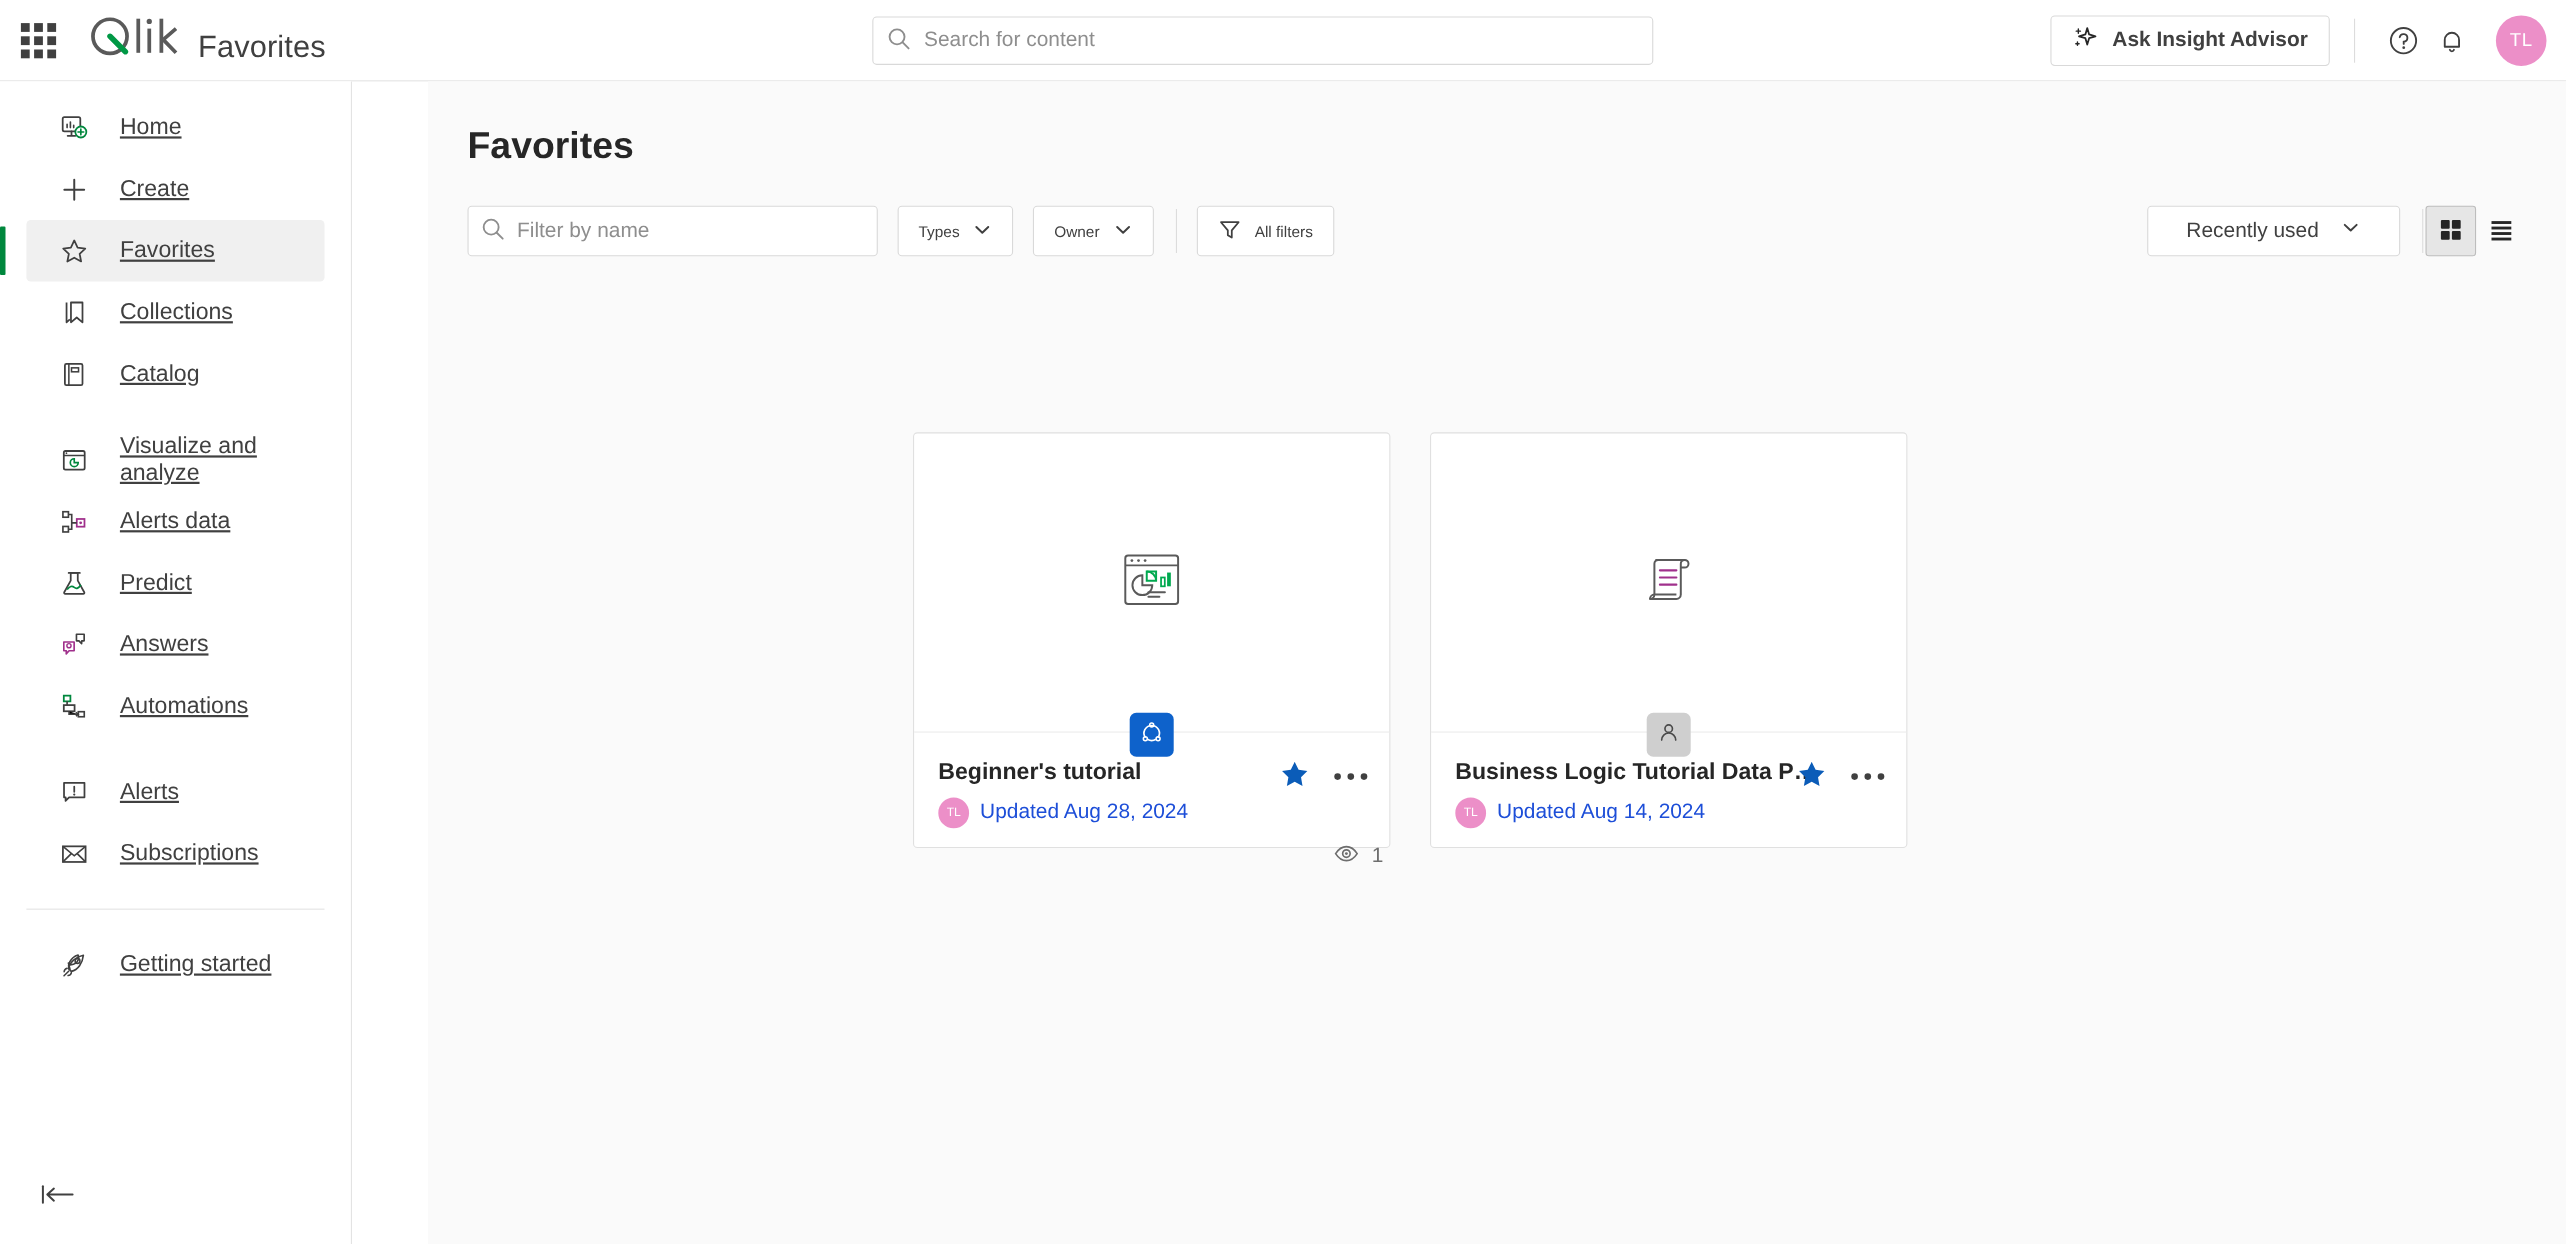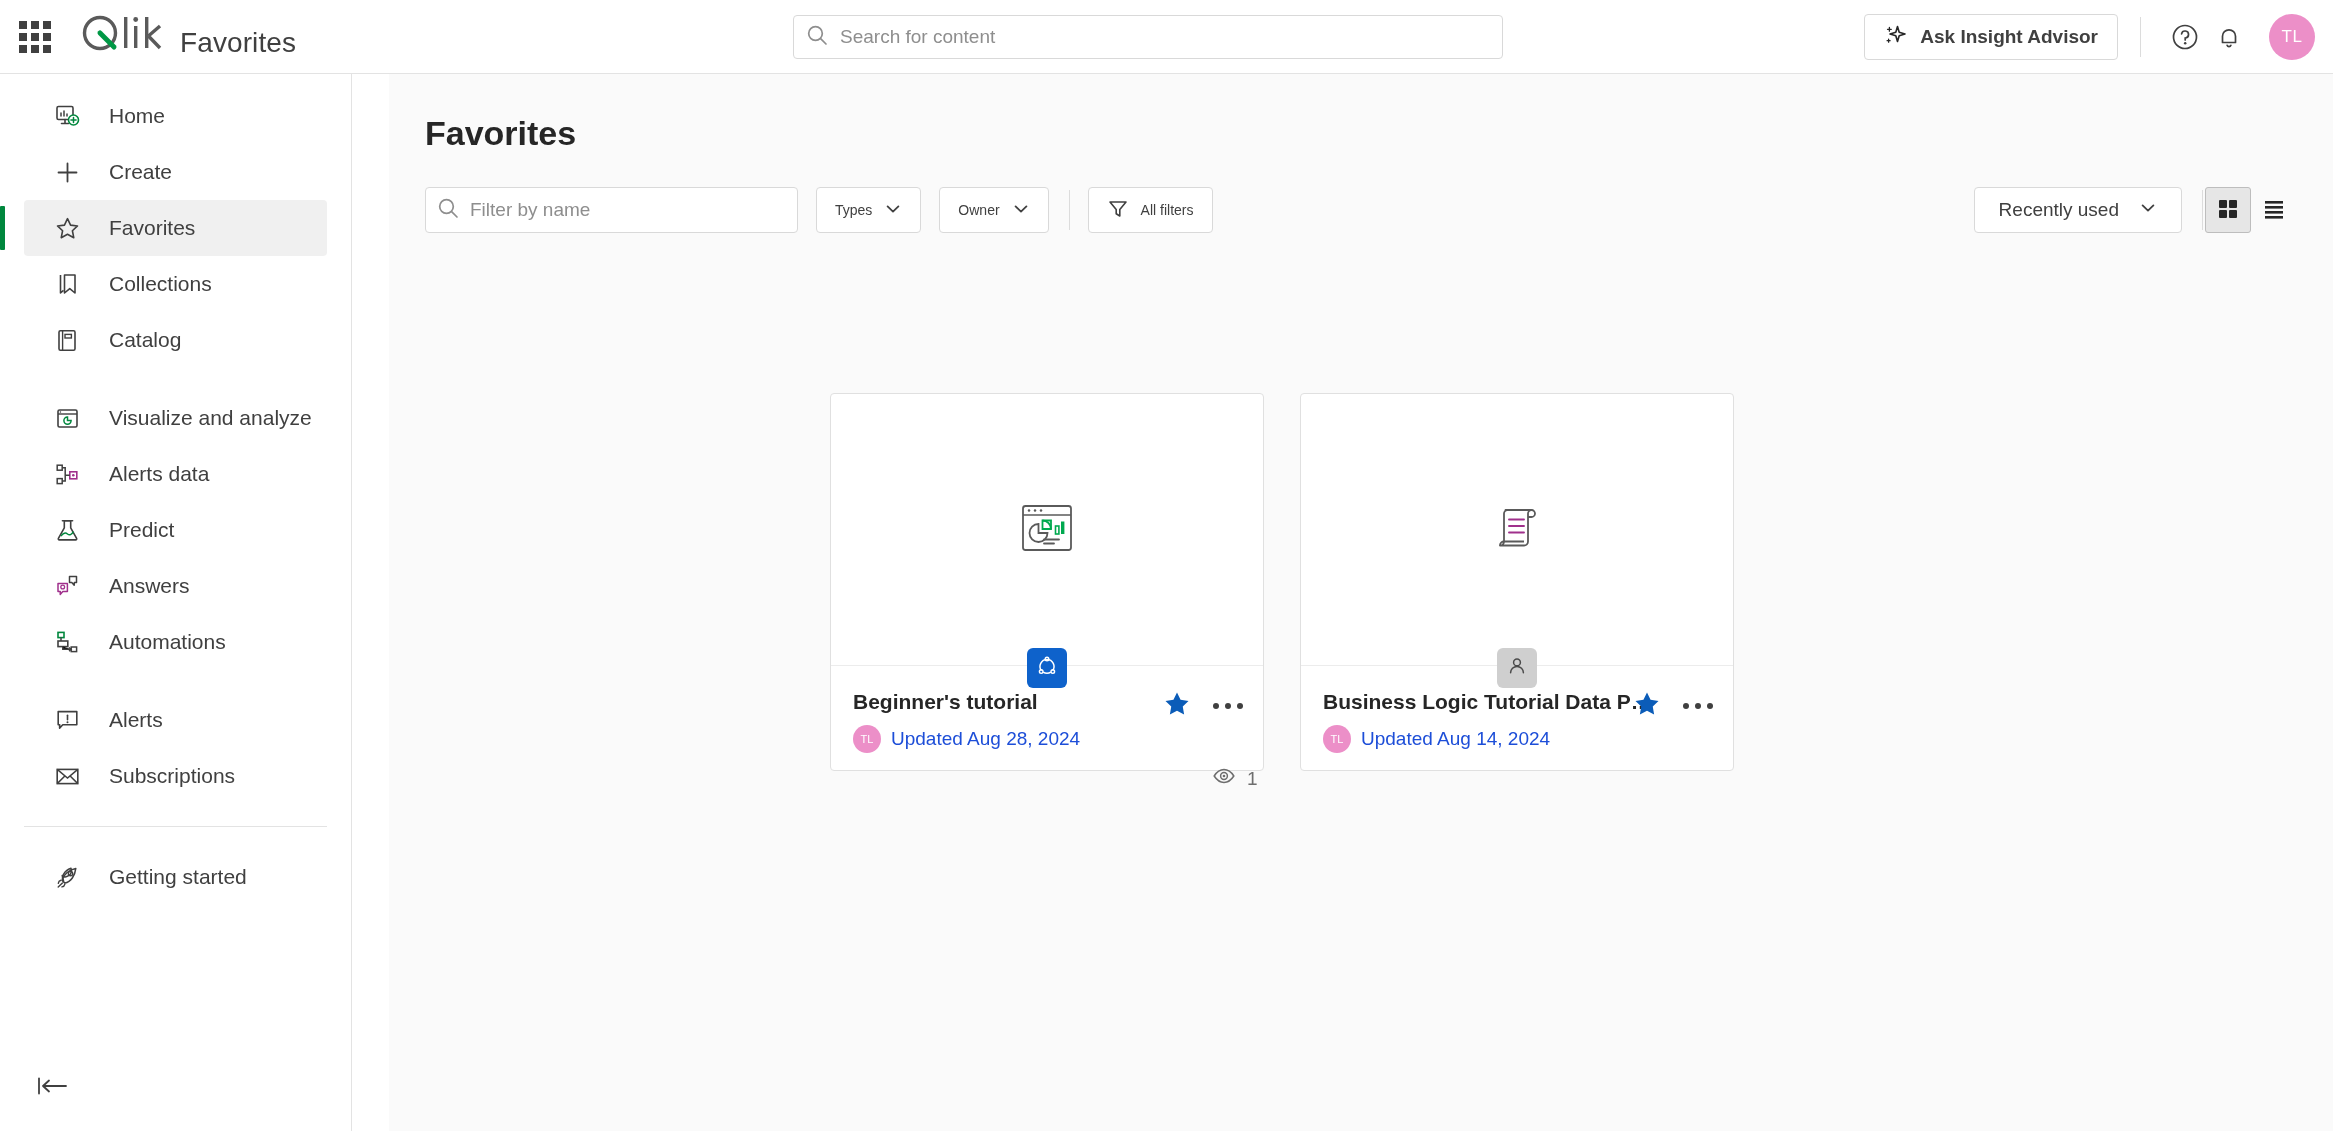--- a/index.html
+++ b/index.html
@@ -76,24 +76,25 @@
     width: 46px; height: 46px; border-radius: 50%;
     background: #EC8FC8; color: #ffffff;
     display: flex; align-items: center; justify-content: center;
     font-size: 17px; letter-spacing: .5px;
     margin-left: 18px; cursor: pointer;
   }
 
   
   .sidebar {
     position: absolute; left: 0; top: 74px;
-    width: 352px; height: 1057px;
+    width: 320px; height: 1057px;
     background: #ffffff;
     border-right: 1px solid #e3e3e3;
     padding-top: 14px;
+    text-decoration: underline;
   }
   .nav-item {
     position: relative;
     display: flex; align-items: center;
     height: 56px; margin: 0 24px 0 24px;
     padding-left: 28px;
     border-radius: 4px;
     cursor: pointer;
     color: #404040;
     font-size: 21px;
@@ -153,21 +154,21 @@
     font-family: Liberation Sans, sans-serif; font-size: 14px; color: #404040;
     cursor: pointer; margin-left: 18px;
   }
   .tb-div { width: 1px; height: 40px; background: #dcdcdc; margin-left: 20px; }
 
   .toolbar-right {
     position: absolute; right: 36px; top: 0;
     display: flex; align-items: center;
   }
   .sort-pill {
-    height: 46px; padding: 0 24px;
+    height: 46px; padding: 0 35px;
     border: 1px solid #d9d9d9; border-radius: 4px; background: #fff;
     display: flex; align-items: center; gap: 20px;
     font-family: inherit; font-size: 19px; color: #404040; cursor: pointer;
   }
   .view-toggle { display: flex; margin-left: 2px; }
   .vt-btn {
     width: 46px; height: 46px;
     border: 1px solid transparent; background: none;
     display: flex; align-items: center; justify-content: center;
     cursor: pointer; border-radius: 3px;

